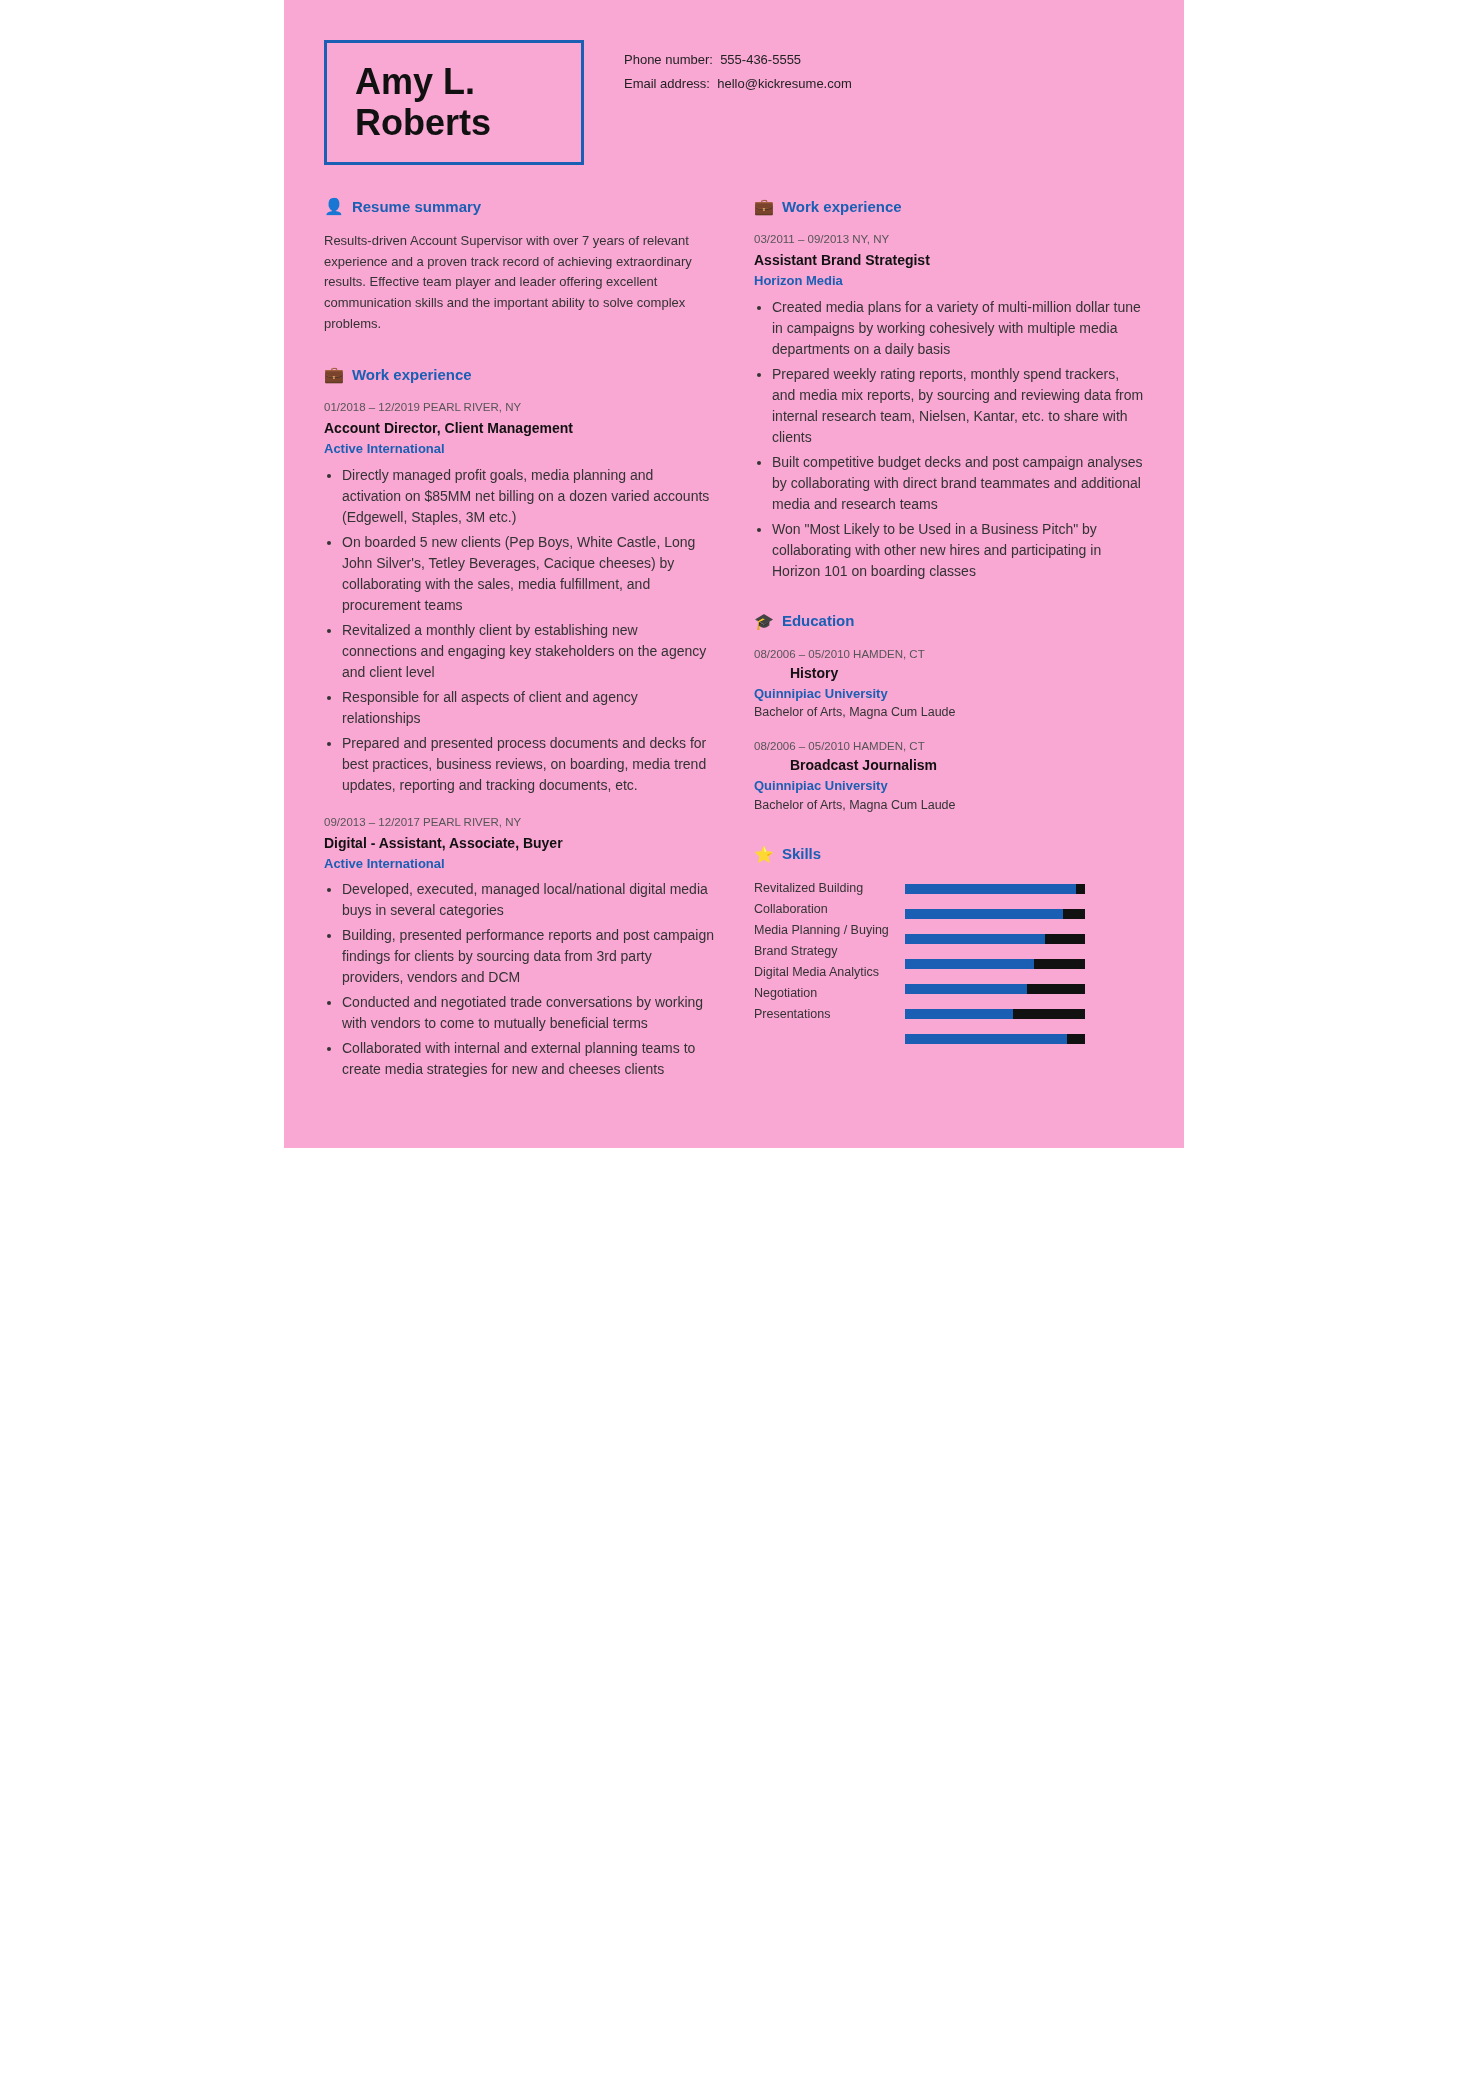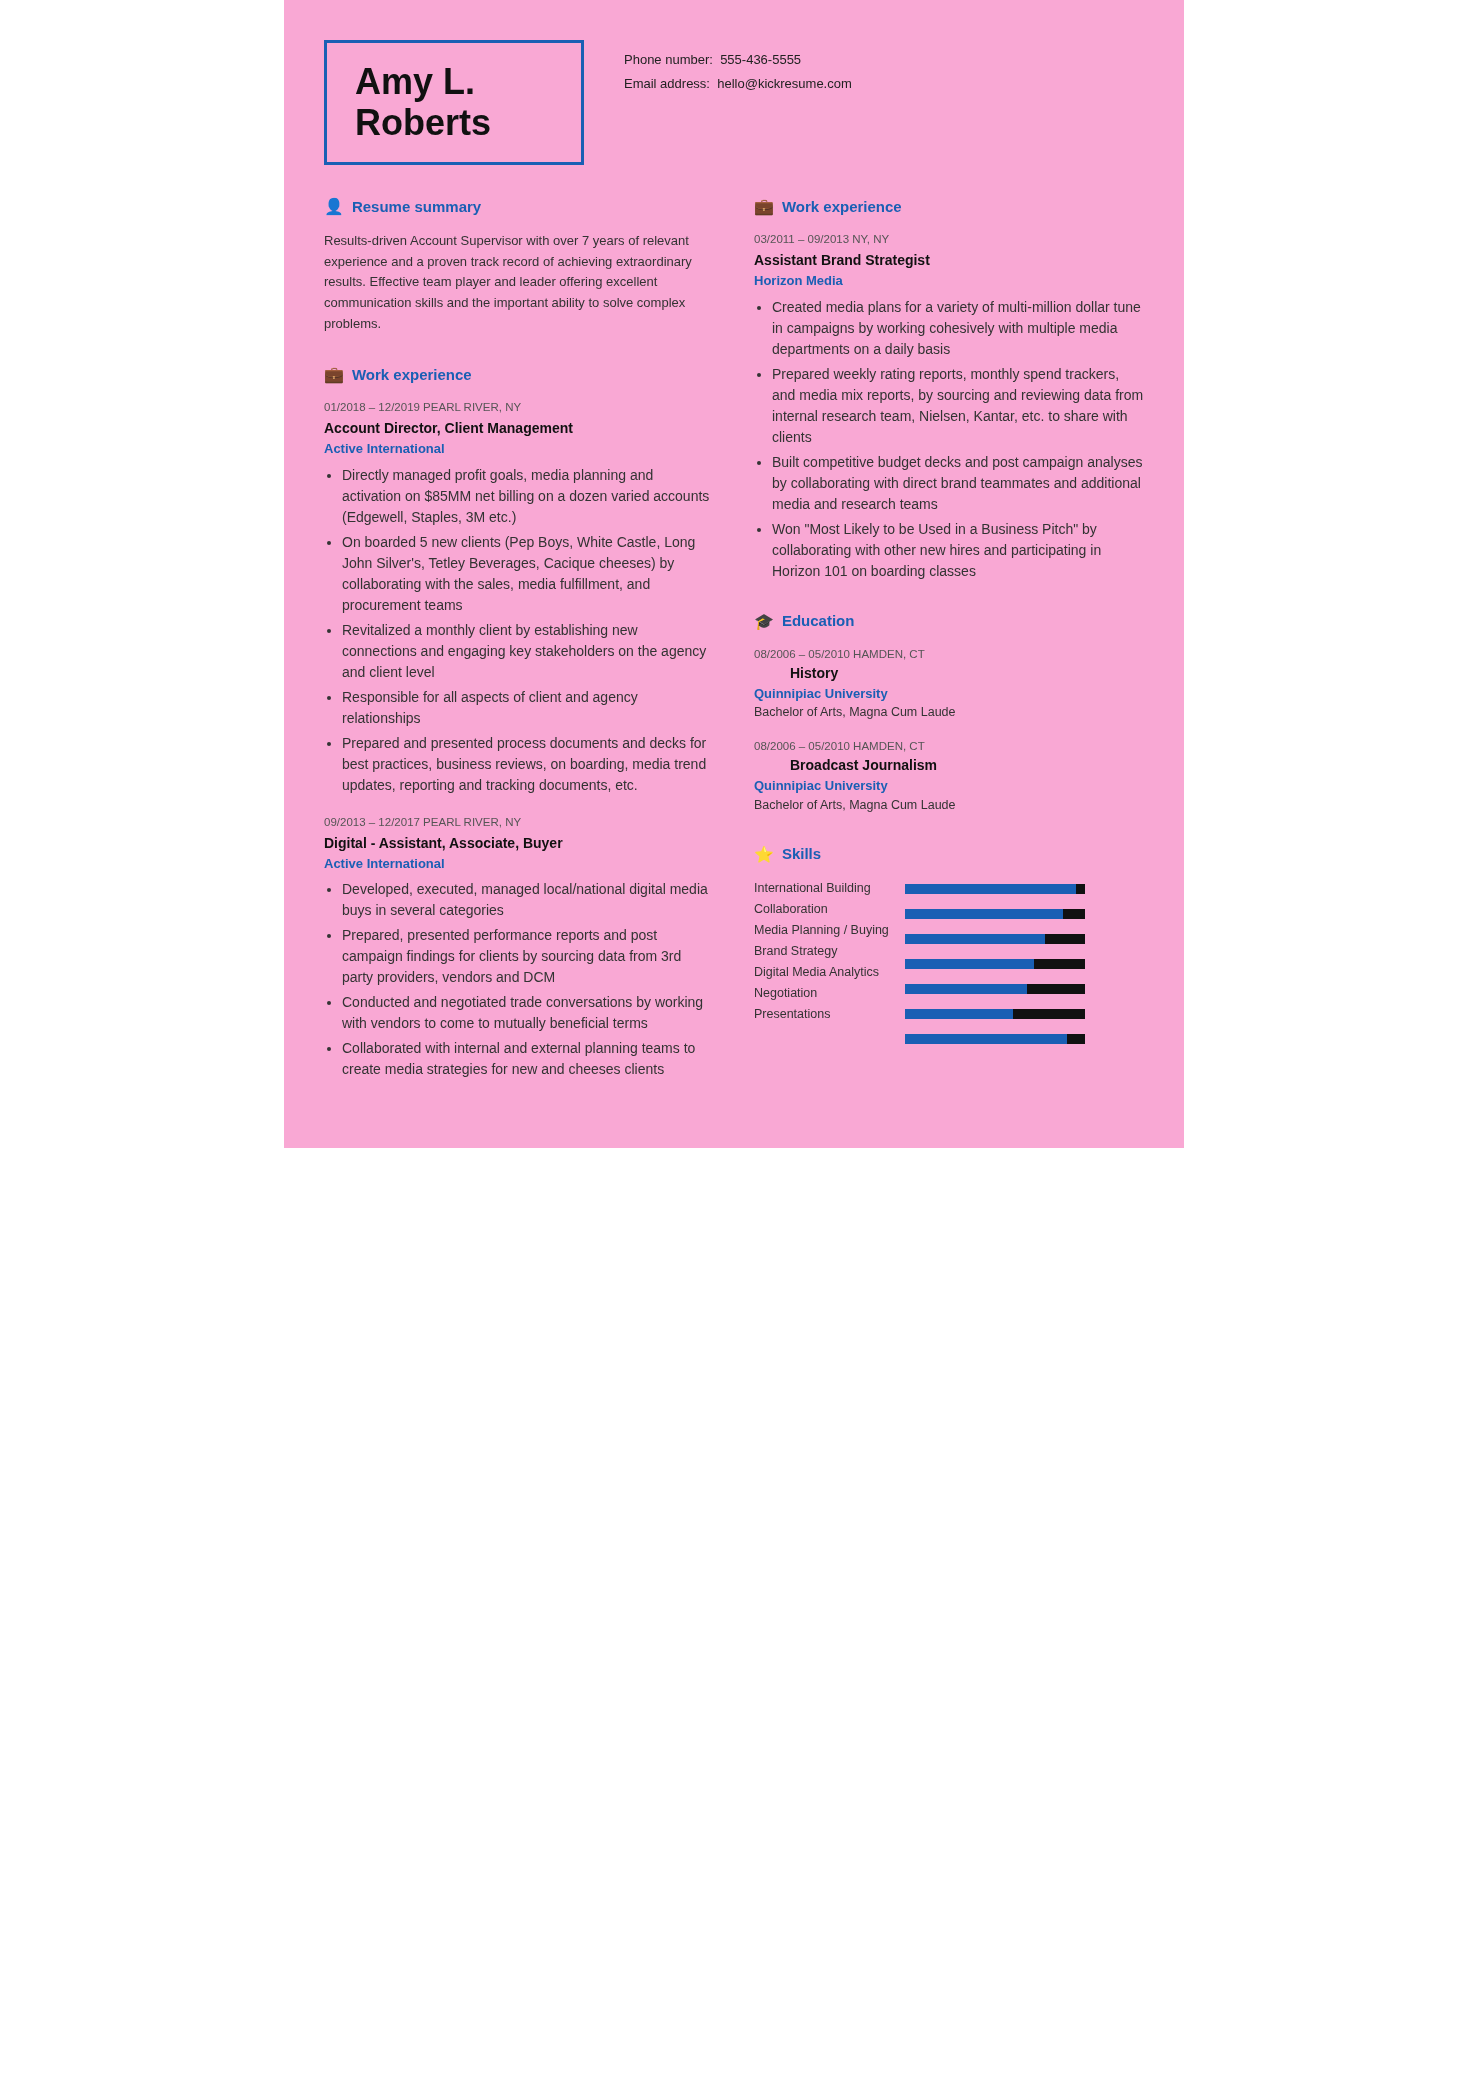--- a/index.html
+++ b/index.html
@@ -235,21 +235,21 @@
                 <li>Responsible for all aspects of client and agency relationships</li>
                 <li>Prepared and presented process documents and decks for best practices, business reviews, on boarding, media trend updates, reporting and tracking documents, etc.</li>
               </ul>
             </div>
             <div class="work-entry">
               <div class="work-meta">09/2013 – 12/2017    PEARL RIVER, NY</div>
               <div class="work-title">Digital - Assistant, Associate, Buyer</div>
               <div class="work-company">Active International</div>
               <ul class="work-bullets">
                 <li>Developed, executed, managed local/national digital media buys in several categories</li>
-                <li>Prepared, presented performance reports and post campaign findings for clients by sourcing data from 3rd party providers, vendors and DCM</li>
+                <li>Building, presented performance reports and post campaign findings for clients by sourcing data from 3rd party providers, vendors and DCM</li>
                 <li>Conducted and negotiated trade conversations by working with vendors to come to mutually beneficial terms</li>
                 <li>Collaborated with internal and external planning teams to create media strategies for new and cheeses clients</li>
               </ul>
             </div>
           </div>
       </div>
 
     </div>
 
     <div class="col-right">
@@ -295,21 +295,21 @@
           </div>
       </div>
 
       <div class="section">
         <div class="section-title">
           <span class="icon">⭐</span>
           <span>Skills</span>
         </div>
         <div id="skills-container" class="skills-grid">
             <div class="skills-labels">
-              <div class="skill-label">International Building</div>
+              <div class="skill-label">Revitalized Building</div>
               <div class="skill-label">Collaboration</div>
               <div class="skill-label">Media Planning / Buying</div>
               <div class="skill-label">Brand Strategy</div>
               <div class="skill-label">Digital Media Analytics</div>
               <div class="skill-label">Negotiation</div>
               <div class="skill-label">Presentations</div>
             </div>
             <div class="skills-bars">
               <div class="skill-bar-row">
                 <div class="skill-bar-bg">

